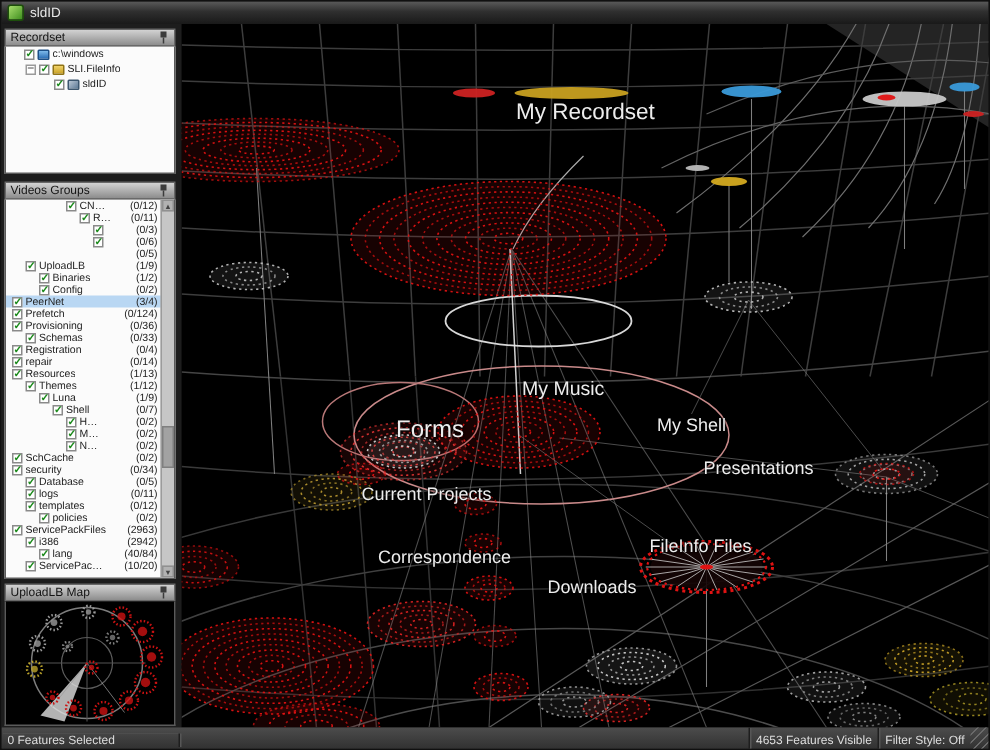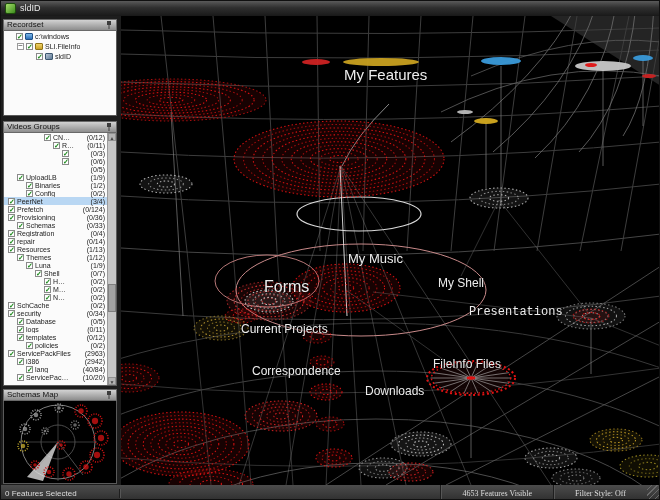--- a/index.html
+++ b/index.html
@@ -54,22 +54,22 @@
   #main-view{position:absolute;left:120px;top:15px;width:540px;height:469px;background:#000;overflow:hidden;}
   #scene-svg{position:absolute;left:0;top:0;}
   #scene-labels span{position:absolute;color:#ededed;text-shadow:0 0 2px #000,0 0 1px #000;
                      pointer-events:none;line-height:1;white-space:nowrap;}
   
   #statusbar{position:absolute;left:0;top:484px;width:100%;height:16px;
              background:linear-gradient(#4c4c4c,#2e2e2e);display:flex;align-items:center;
              color:#dedede;font-size:8px;box-sizing:border-box;}
   #status-left{width:119px;padding-left:4px;border-right:1px solid #1e1e1e;box-shadow:1px 0 0 #565656;box-sizing:border-box;}
   #status-spacer{flex:1;}
-  .status-seg{padding:0 21px;height:100%;display:flex;align-items:center;
-              border-left:1px solid #1e1e1e;box-shadow:inset 1px 0 0 #565656;font-family:Liberation Serif, serif;}
+  .status-seg{padding:0 4px;height:100%;display:flex;align-items:center;
+              border-left:1px solid #1e1e1e;box-shadow:inset 1px 0 0 #565656;}
   #status-grip{width:12px;height:100%;background:
      repeating-linear-gradient(135deg,transparent 0 3px,#6a6a6a 3px 4px);}
 </style>
 </head>
 <body>
 
 <div id="window">
 
   <div id="titlebar">
     <span id="title-icon"></span>
@@ -276,21 +276,21 @@
         <div id="feature-scrollbar">
           <div class="sb-arrow" id="sb-up">▲</div>
           <div id="sb-thumb"></div>
           <div class="sb-arrow" id="sb-down">▼</div>
         </div>
       </div>
     </div>
 
     <div class="panel" id="panel-overview">
       <div class="panel-header">
-        <span class="panel-title">Schemas Map</span>
+        <span class="panel-title">UploadLB Map</span>
         <svg class="pin" width="8" height="10" viewBox="0 0 8 10">
             <rect x="2" y="1" width="4" height="4" fill="#3c3c3c"></rect>
             <line x1="4" y1="5" x2="4" y2="9" stroke="#3c3c3c" stroke-width="1"></line>
           </svg>
       </div>
       <div class="panel-content">
         <svg id="overview-svg" width="112" height="82" viewBox="0 0 110 82">
           <circle cx="53" cy="41" r="37" fill="none" stroke="#7d7d7d" stroke-width="1"></circle>
           <circle cx="53" cy="41" r="17" fill="none" stroke="#5d5d5d" stroke-width="0.8"></circle>
           <line x1="53" y1="2" x2="53" y2="80" stroke="#555" stroke-width="0.7"></line>
@@ -578,25 +578,25 @@
           <ellipse cx="470" cy="49" rx="6" ry="2" fill="#e01212" opacity="0.95"></ellipse>
           <ellipse cx="260" cy="46" rx="38" ry="4" fill="#c8a020" opacity="0.95"></ellipse>
           <ellipse cx="195" cy="46" rx="14" ry="3" fill="#cc2222" opacity="0.95"></ellipse>
           <ellipse cx="365" cy="105" rx="12" ry="3" fill="#d4aa20" opacity="0.95"></ellipse>
           <ellipse cx="344" cy="96" rx="8" ry="2" fill="#bbbbbb" opacity="0.95"></ellipse>
           <ellipse cx="522" cy="42" rx="10" ry="3" fill="#3a9ad9" opacity="0.95"></ellipse>
           <ellipse cx="528" cy="60" rx="7" ry="2" fill="#cc2222" opacity="0.95"></ellipse>
         </g>
     </svg>
     <div id="scene-labels">
-        <span style="left: 223px; top: 51px; font-size: 15px;">My Features</span>
+        <span style="left: 223px; top: 51px; font-size: 15px;">My Recordset</span>
         <span style="left: 227px; top: 236px; font-size: 13px;">My Music</span>
         <span style="left: 143px; top: 263px; font-size: 16px;">Forms</span>
         <span style="left: 317px; top: 261px; font-size: 12px;">My Shell</span>
-        <span style="left: 348px; top: 290px; font-size: 12px; font-family: Liberation Mono, monospace;">Presentations</span>
+        <span style="left: 348px; top: 290px; font-size: 12px;">Presentations</span>
         <span style="left: 102px; top: 307px; font-size: 12px; padding-left: 18px;">Current Projects</span>
         <span style="left: 131px; top: 349px; font-size: 12px;">Correspondence</span>
         <span style="left: 312px; top: 342px; font-size: 12px;">FileInfo Files</span>
         <span style="left: 244px; top: 369px; font-size: 12px;">Downloads</span>
       </div>
   </div>
 
   <div id="statusbar">
     <div id="status-left">0 Features Selected</div>
     <div id="status-spacer"></div>

